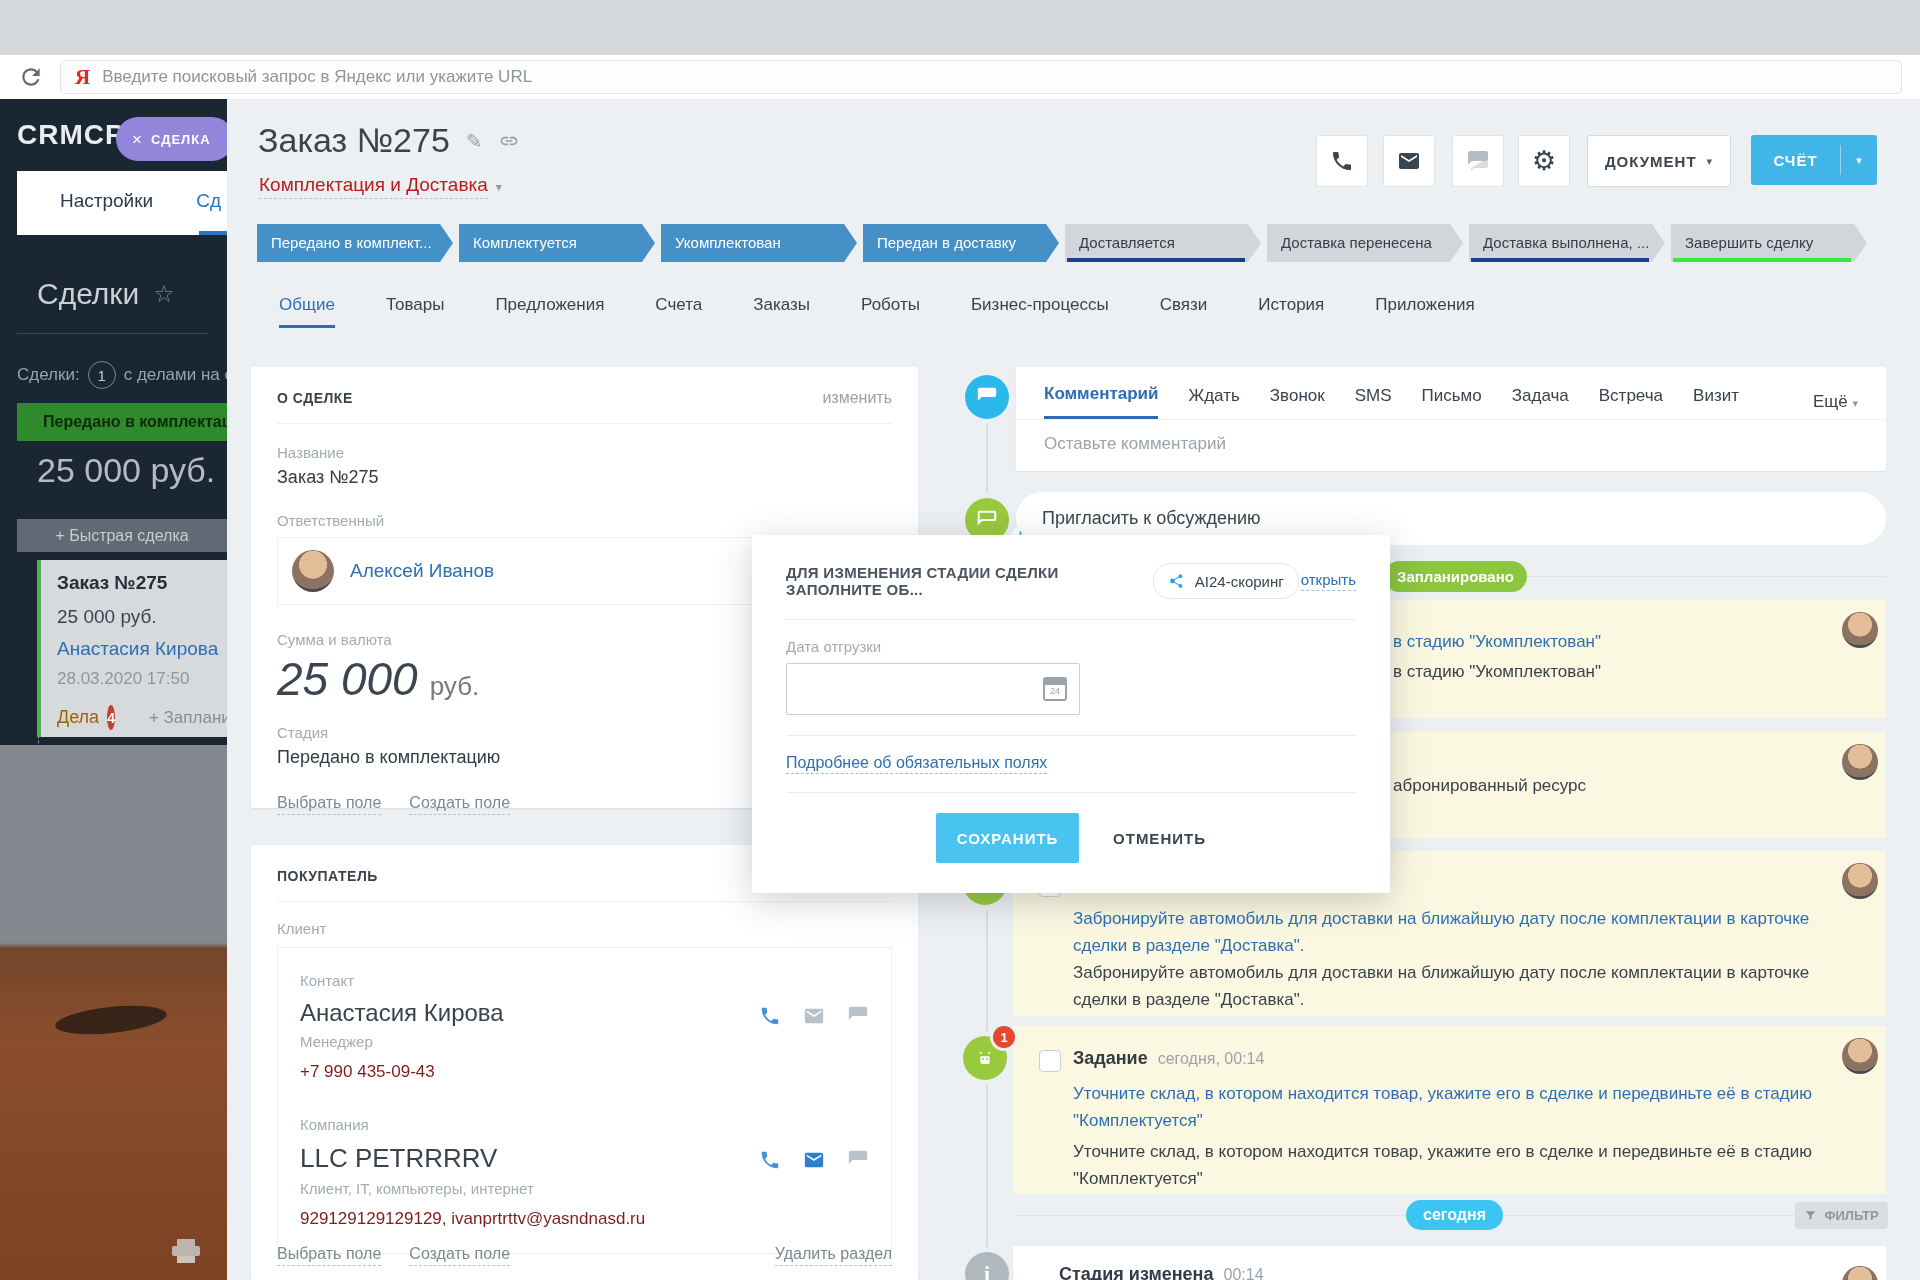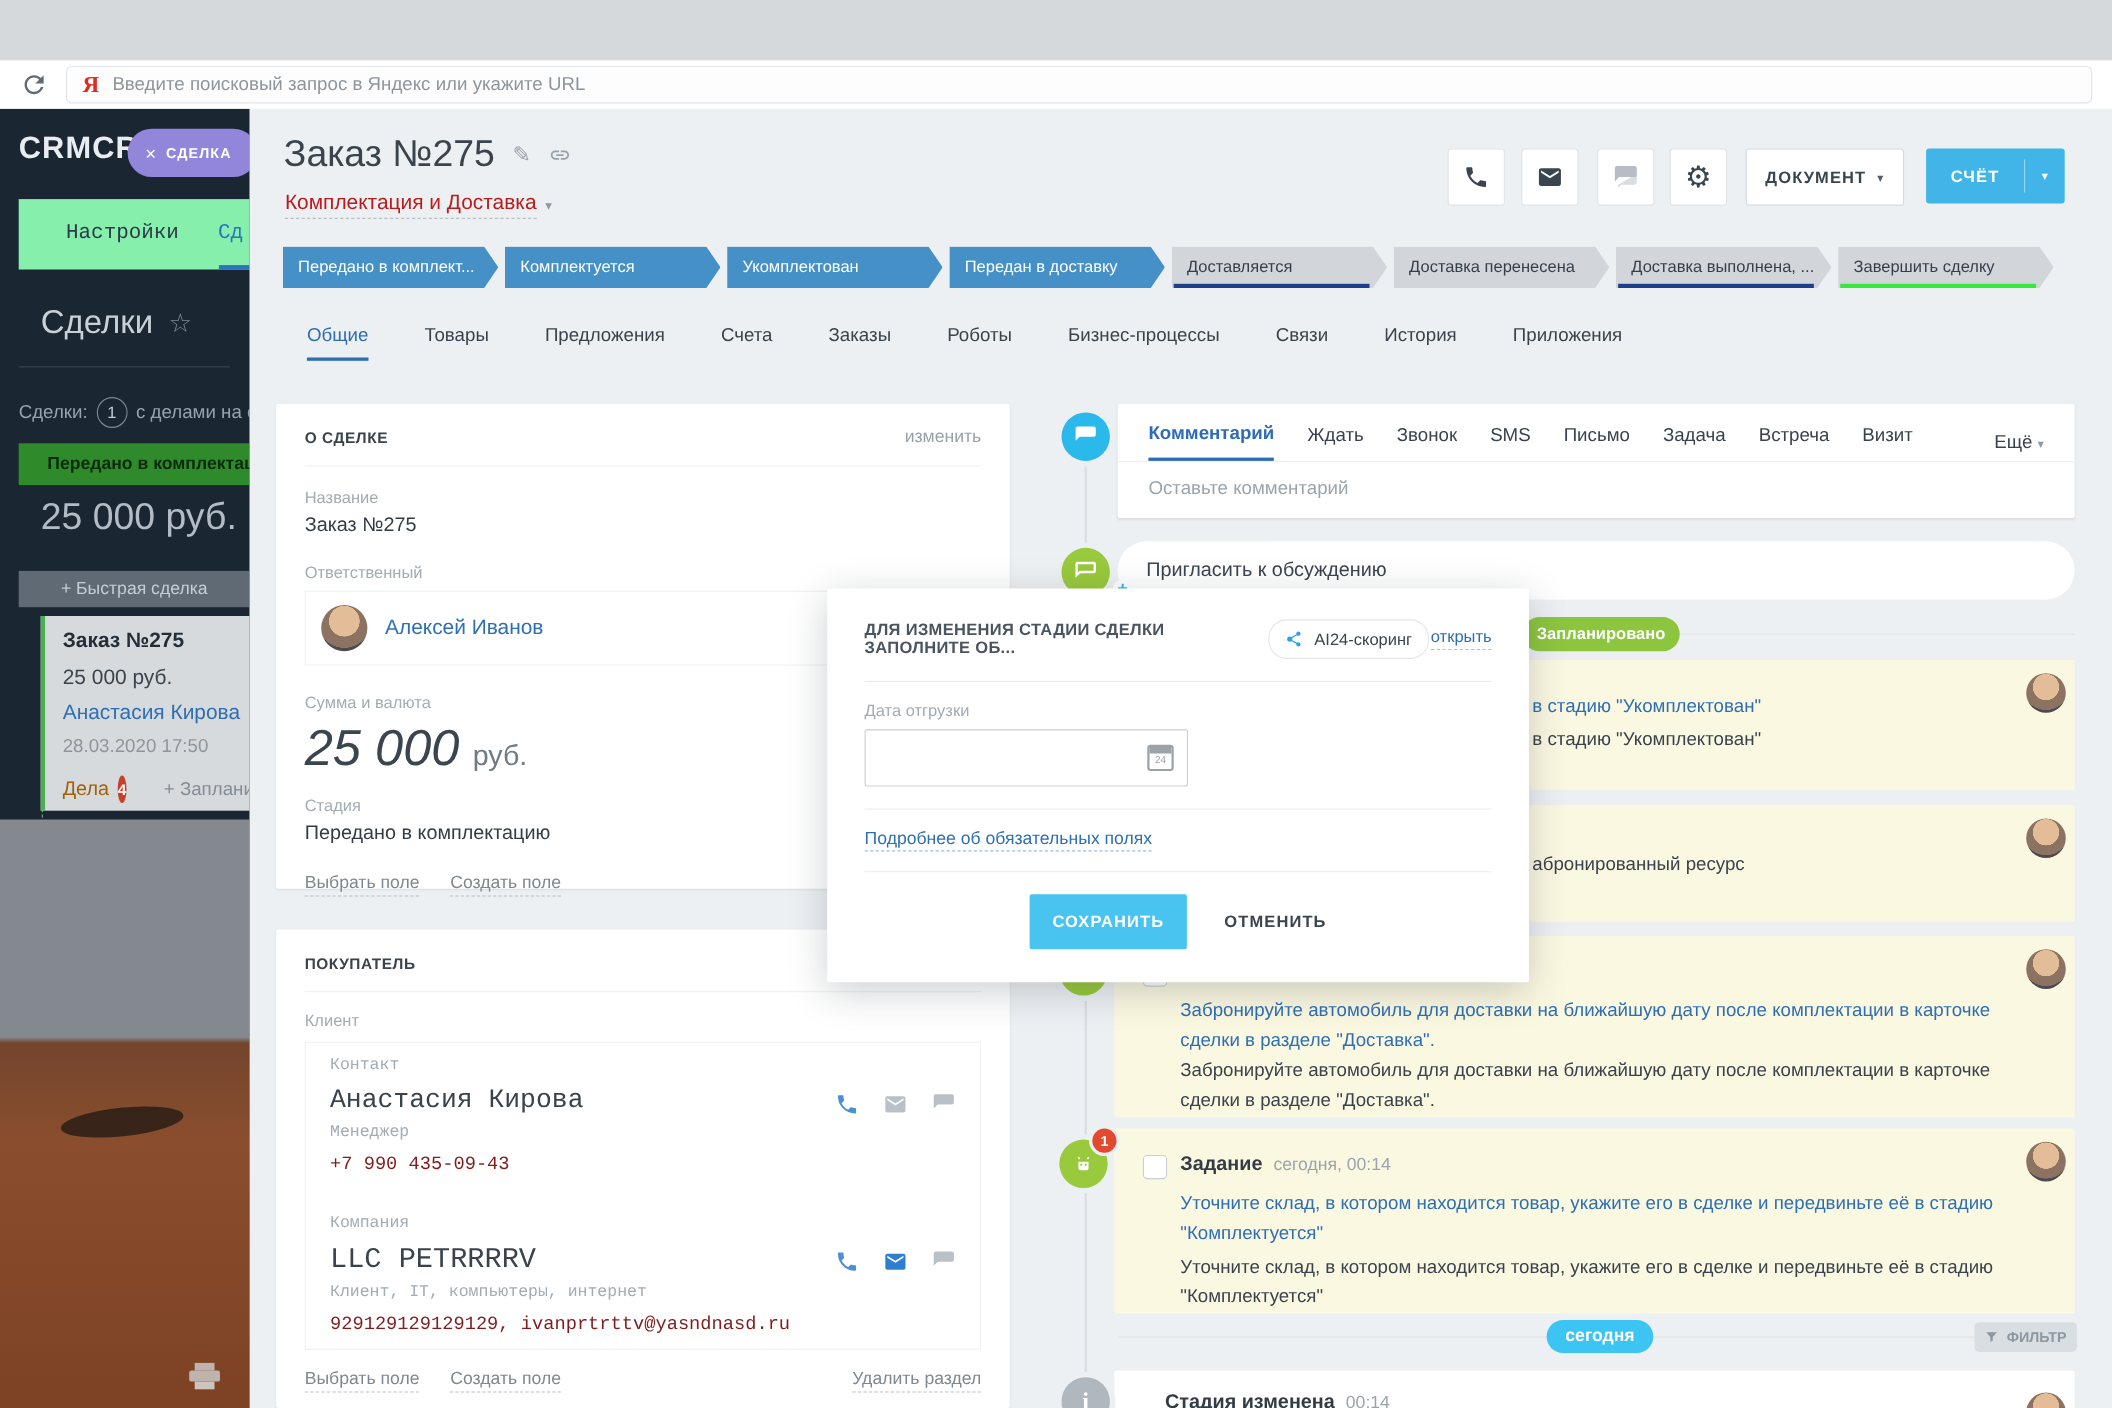--- a/index.html
+++ b/index.html
@@ -13,21 +13,21 @@
   .ya-logo{font-family:"Liberation Serif","DejaVu Serif",serif;font-weight:bold;font-size:21px;color:#e02b20;}
   .url-placeholder{font-size:17px;color:#8d959d;}
   
   .app{position:absolute;left:0;top:99px;right:0;bottom:0;}
   
   .sidebar{position:absolute;left:0;top:0;bottom:0;width:227px;background:#1b2633;overflow:hidden;}
   .sb-logo{position:absolute;left:17px;top:20px;font-size:28px;font-weight:bold;color:#e9edf1;letter-spacing:1px;}
   .sb-dealtab{position:absolute;left:116px;top:18px;width:118px;height:44px;background:#9186d9;border-radius:22px;display:flex;align-items:center;gap:9px;padding-left:16px;box-sizing:border-box;color:#fff;}
   .sb-dealtab .x{font-size:17px;line-height:1;}
   .sb-dealtab .t{font-size:13px;font-weight:bold;letter-spacing:1px;}
-  .sb-tabsbox{position:absolute;left:17px;top:82px;right:0;height:64px;background:#86efac;font-family:Liberation Mono, monospace;}
+  .sb-tabsbox{position:absolute;left:17px;top:72px;right:0;height:64px;background:#ffffff;}
   .sb-tabsbox .settings{position:absolute;left:43px;top:19px;font-size:19px;color:#2c3a4a;}
   .sb-tabsbox .deals-cut{position:absolute;right:6px;top:19px;font-size:19px;color:#2b74c0;}
   .sb-tabsbox .blue-underline{position:absolute;right:0;bottom:0;width:28px;height:4px;background:#2b74c0;}
   .sb-title{position:absolute;left:37px;top:178px;font-size:30px;color:#c9d0d6;display:flex;align-items:center;gap:14px;}
   .sb-title .star{font-size:24px;color:#7d8a95;}
   .sb-divider{position:absolute;left:17px;top:234px;width:192px;height:1px;background:#3c4854;}
   .sb-count{position:absolute;left:17px;top:262px;right:0;font-size:17px;color:#98a3ac;display:flex;align-items:center;gap:8px;white-space:nowrap;overflow:hidden;}
   .sb-count .num{flex:0 0 auto;width:26px;height:26px;border:1px solid #7d8892;border-radius:50%;font-size:15px;color:#c2cbd2;display:flex;align-items:center;justify-content:center;}
   .sb-greenbadge{position:absolute;left:17px;top:304px;right:0;height:38px;background:#2e8a2b;color:#0c2b0a;font-weight:bold;font-size:16px;line-height:38px;padding-left:26px;white-space:nowrap;overflow:hidden;}
   .sb-sum{position:absolute;left:37px;top:352px;right:0;font-size:34px;color:#b3bcc4;white-space:nowrap;overflow:hidden;}
@@ -92,21 +92,21 @@
   
   .dp-body{padding:20px 26px;}
   .resp-box{border:1px solid #eef0f2;margin-top:8px;padding:12px 14px;display:flex;align-items:center;gap:16px;text-align:right;}
   .avatar{border-radius:50%;background:radial-gradient(circle at 50% 35%,#e2bd97 0 40%,#8c7361 41% 70%,#4c4a4e 71% 100%);flex:0 0 auto;}
   .av42{width:42px;height:42px;} .av36{width:36px;height:36px;} .av38{width:38px;height:38px;}
   .resp-name{font-size:19px;color:#2d6fb2;cursor:pointer;}
   .sum-row{display:flex;align-items:baseline;gap:12px;margin-top:4px;}
   .sum-big{font-size:46px;color:#3b454f;font-style:italic;}
   .sum-cur{font-size:26px;color:#707b85;}
   
-  .client-box{border:1px solid #eef0f2;margin:10px 26px 4px 26px;padding:12px 22px;font-family:Liberation Mono, monospace;}
+  .client-box{border:1px solid #eef0f2;margin:10px 26px 4px 26px;padding:24px 22px;}
   .crow{display:flex;align-items:flex-start;justify-content:space-between;}
   .cicons{display:flex;gap:22px;align-items:center;margin-top:6px;}
   .cicons svg{width:22px;height:22px;cursor:pointer;}
   .c-name{font-size:24px;color:#3a434c;}
   .c-company{font-size:26px;color:#3a434c;}
   .c-sub{font-size:15px;color:#a3abb3;margin-top:6px;}
   .c-val{font-size:17px;color:#7f1d1d;margin-top:12px;}
   .bp-links{position:absolute;left:26px;right:26px;bottom:14px;display:flex;gap:28px;}
   .bp-links .right{margin-left:auto;}
   

